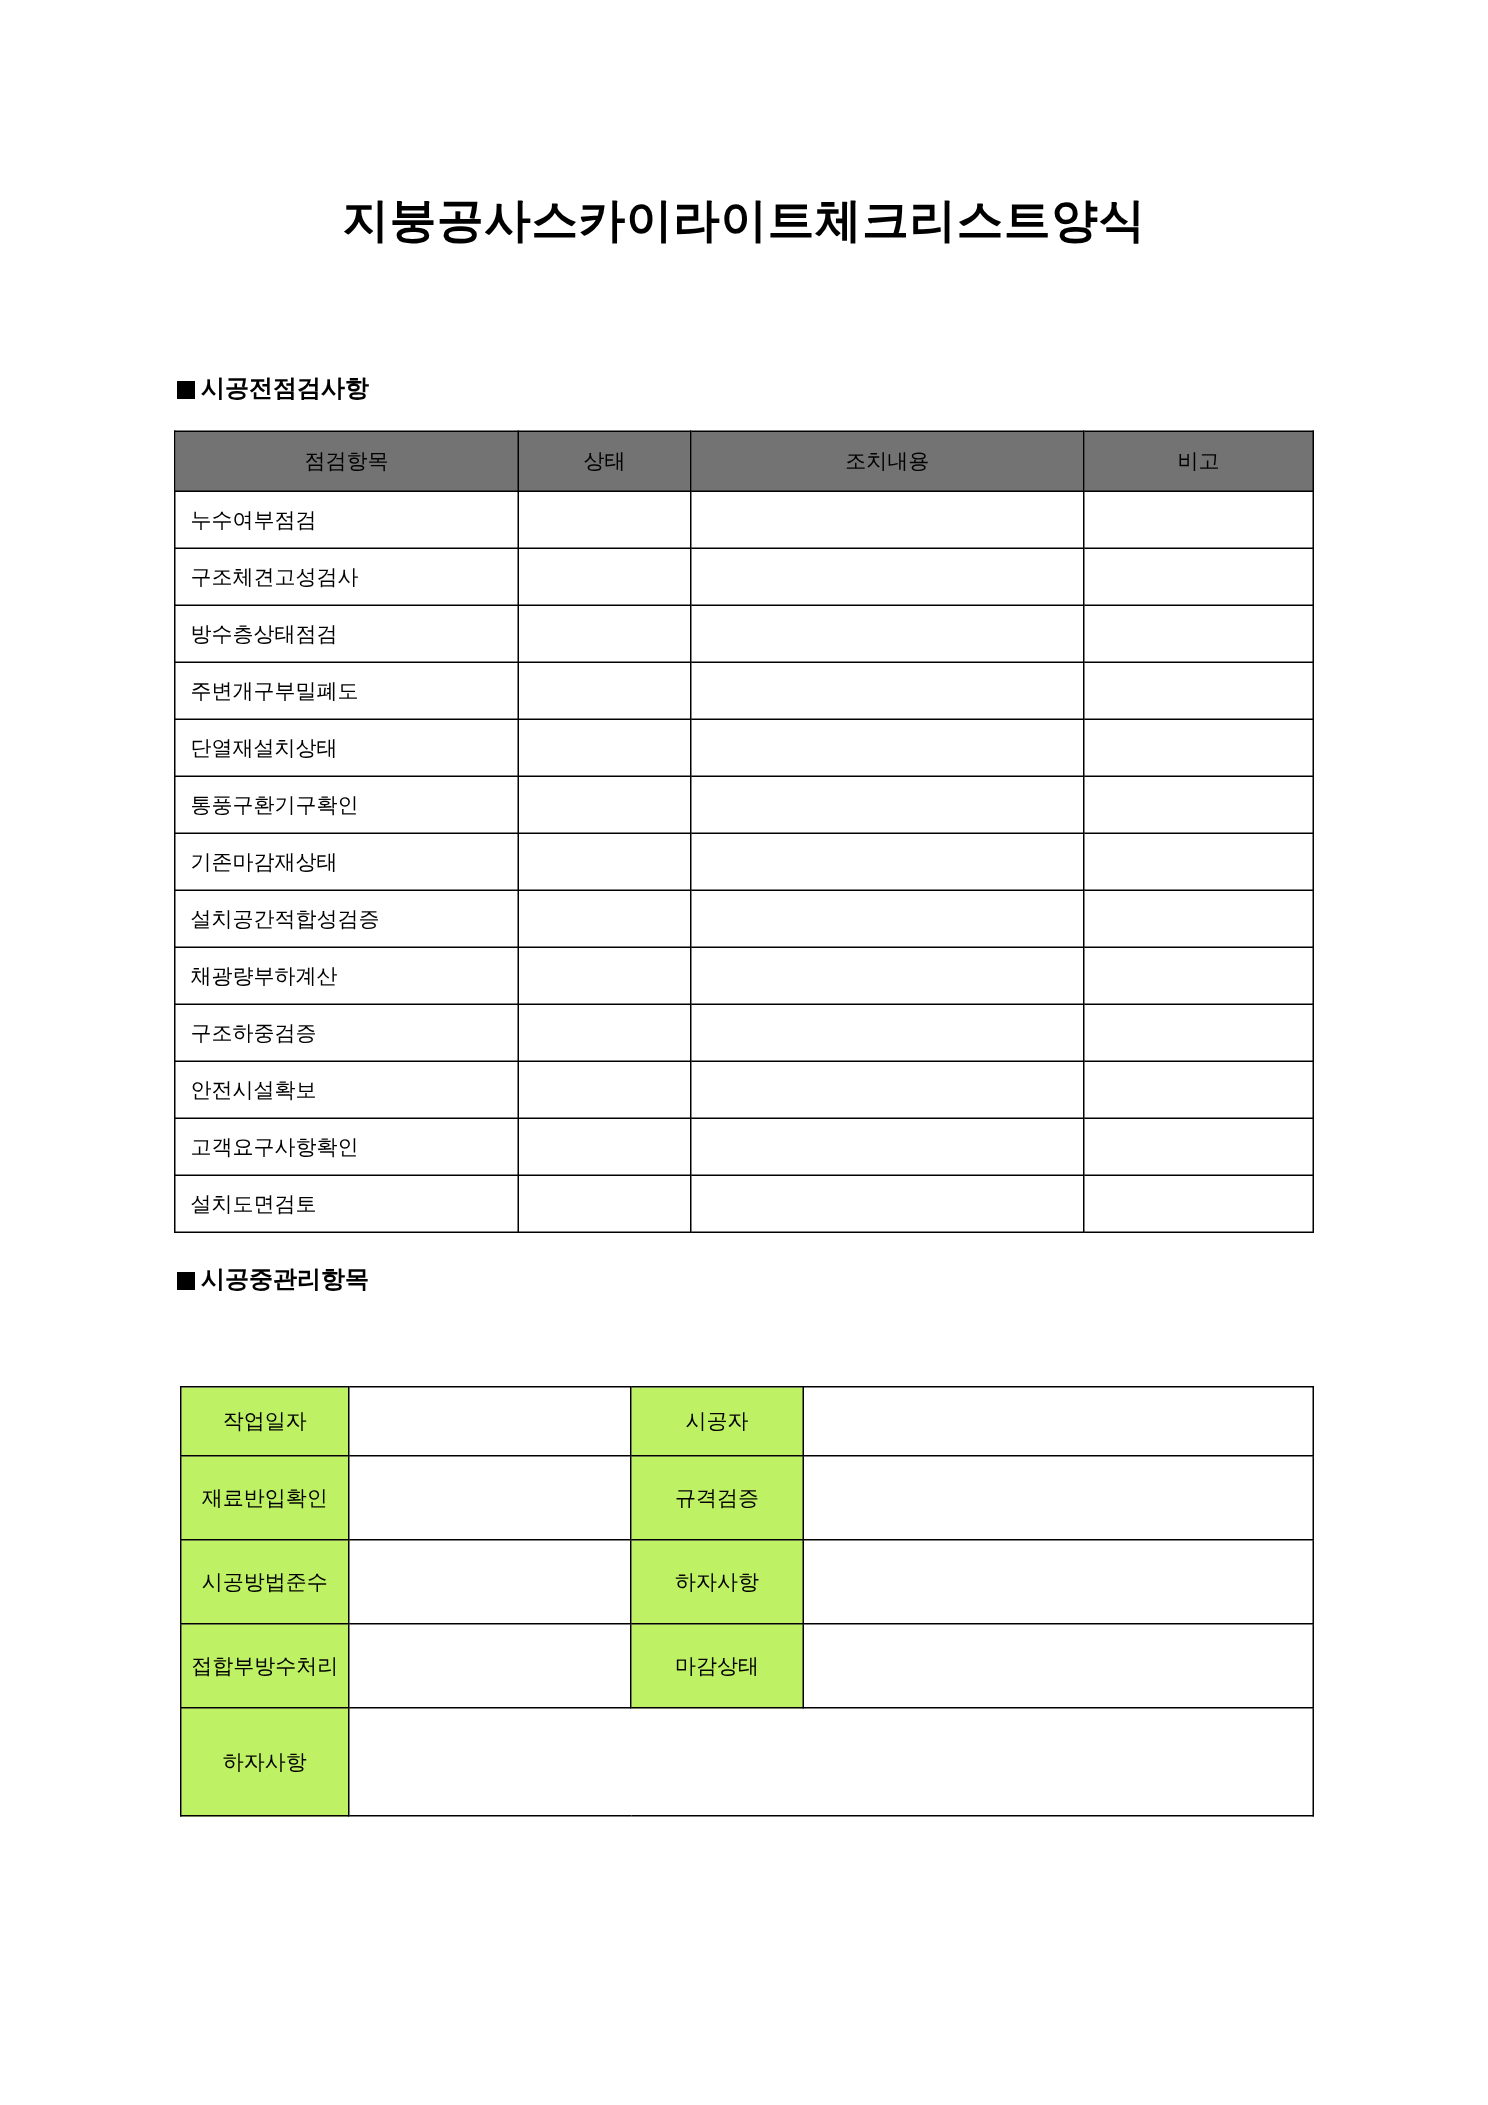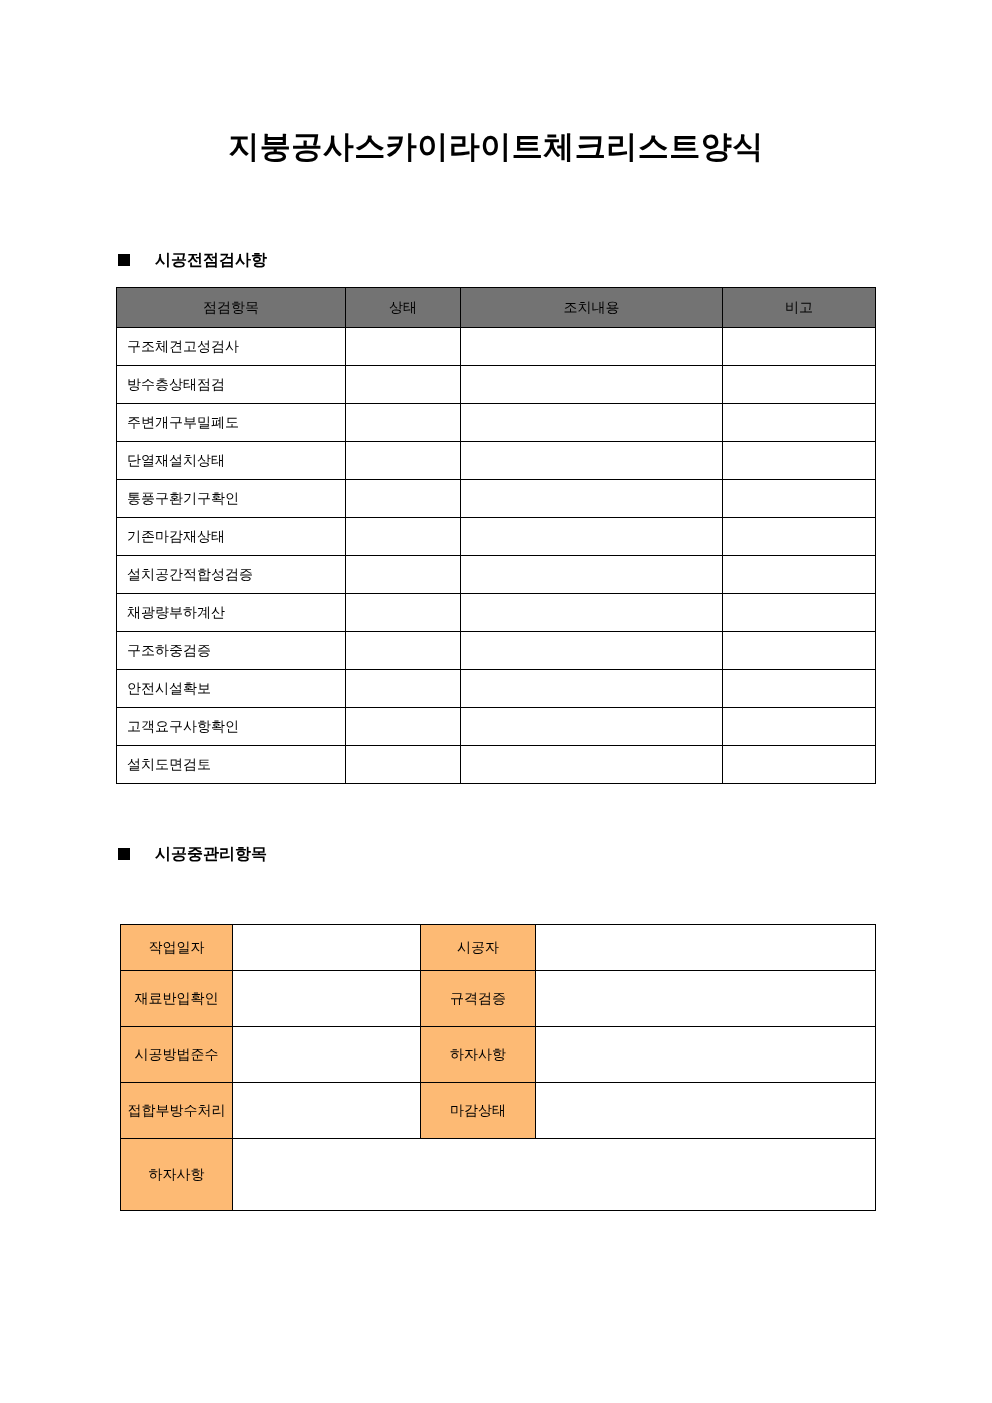--- a/index.html
+++ b/index.html
@@ -41,21 +41,21 @@
   }
 
   
   .section-heading {
     position: absolute;
     left: 118px;
     font-size: 16px;
     font-weight: bold;
     display: flex;
     align-items: center;
-    gap: 25px;
+    gap: 4px;
     line-height: 1.3;
     white-space: nowrap;
   }
   .section-heading .bullet {
     display: inline-block;
     width: 12px;
     height: 12px;
     background: #000000;
     flex: 0 0 auto;
   }
@@ -105,21 +105,21 @@
   
   #table-management {
     left: 120px;
     top: 924px;
     width: 755px;
   }
   #table-management td {
     height: 46px;
   }
   #table-management td.lbl {
-    background: #fdba74;
+    background: #bef264;
     text-align: center;
     padding: 0 4px;
   }
   #table-management td.val {
     background: #ffffff;
   }
   #table-management tr.tall td { height: 56px; }
   #table-management tr.defect td { height: 72px; }
   .m-lbl1 { width: 112px; }
   .m-val1 { width: 188px; }
@@ -148,20 +148,26 @@
     <thead>
       <tr>
         <th>점검항목</th>
         <th>상태</th>
         <th>조치내용</th>
         <th>비고</th>
       </tr>
     </thead>
     <tbody id="inspection-body">
         <tr>
+          <td class="item-cell">누수여부점검</td>
+          <td></td>
+          <td></td>
+          <td></td>
+        </tr>
+        <tr>
           <td class="item-cell">구조체견고성검사</td>
           <td></td>
           <td></td>
           <td></td>
         </tr>
         <tr>
           <td class="item-cell">방수층상태점검</td>
           <td></td>
           <td></td>
           <td></td>

